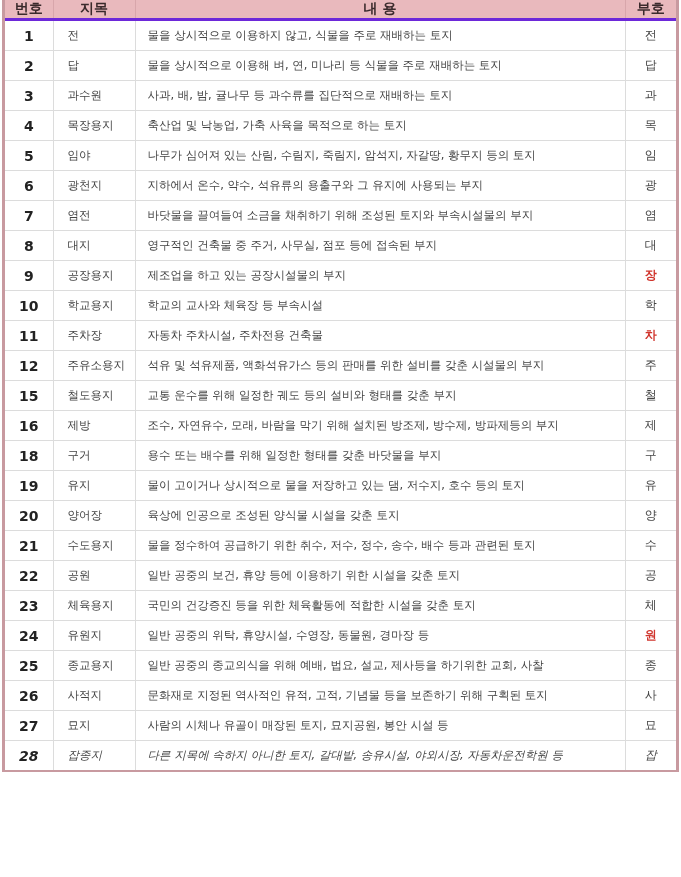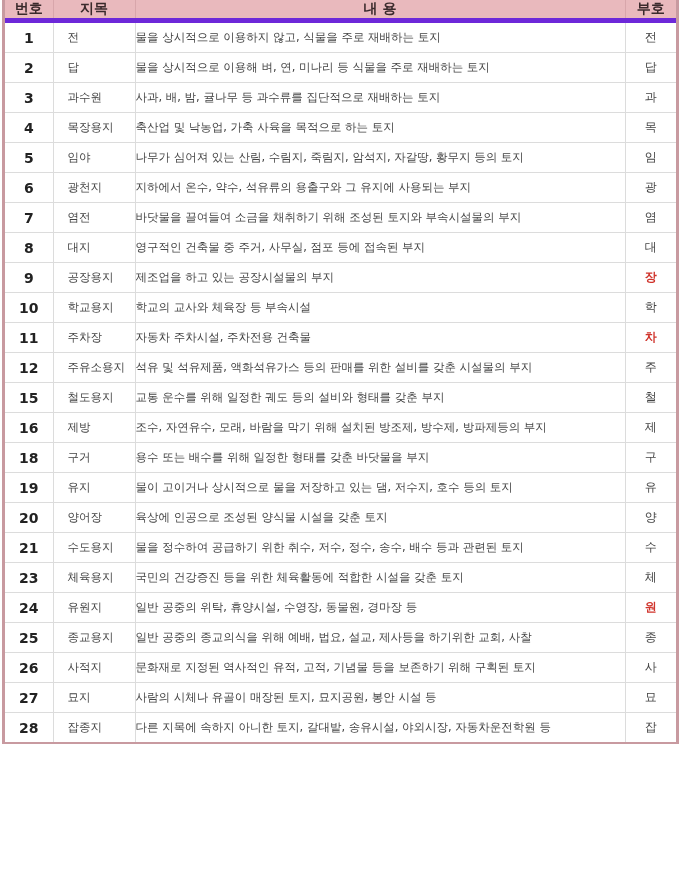--- a/index.html
+++ b/index.html
@@ -1,26 +1,26 @@
 <!DOCTYPE html>
 <html><head>
 <meta charset="utf-8">
 <style>
   html, body { margin: 0; padding: 0; background: #ffffff; }
   body { width: 681px; height: 877px; overflow: hidden; font-family: "DejaVu Sans", "Liberation Sans", sans-serif; }
   .wrap { position: relative; width: 677px; margin-left: 2px; border-left: 3px solid #c89aa0; border-right: 3px solid #c89aa0; border-bottom: 2px solid #c89aa0; box-sizing: border-box; }
   table { border-collapse: collapse; width: 100%; table-layout: fixed; }
-  th { background: #e9b9bd; color: #3a2a2c; font-weight: bold; font-size: 14px; height: 15px; border-right: 1px solid #d8a6ab; border-bottom: 5px solid #6d28d9; padding: 0; }
+  th { background: #e9b9bd; color: #3a2a2c; font-weight: bold; font-size: 14px; height: 15px; border-right: 1px solid #d8a6ab; border-bottom: 3px solid #6d28d9; padding: 0; }
   th:last-child { border-right: none; margin-left: 26px; }
   td { height: 29px; border-bottom: 1px solid #dcdcdc; border-right: 1px solid #dcdcdc; font-size: 11.5px; color: #333333; padding: 0; }
   td:last-child { border-right: none; }
-  tr:last-child td { border-bottom: none; }
+  tr:last-child td { border-bottom: none; font-style: italic; }
   td.num { text-align: center; font-weight: bold; font-size: 14px; color: #222222; }
   td.name { padding-left: 14px; color: #444444; }
-  td.desc { color: #444444; white-space: nowrap; overflow: hidden; margin-left: 39px; }
+  td.desc { padding-left: 12px; color: #444444; white-space: nowrap; overflow: hidden; margin-left: 39px; }
   td.code { text-align: center; color: #444444; font-size: 12px; }
   td.code.red { color: #d0342c; font-weight: bold; }
   col.c1 { width: 48px; } col.c2 { width: 82px; } col.c3 { width: 490px; } col.c4 { width: 51px; }
 </style>
 </head>
 <body>
 
 <div class="wrap">
   <table>
     <colgroup>
@@ -140,20 +140,26 @@
           <td class="desc">육상에 인공으로 조성된 양식물 시설을 갖춘 토지</td>
           <td class="code">양</td>
         </tr>
         <tr>
           <td class="num">21</td>
           <td class="name">수도용지</td>
           <td class="desc">물을 정수하여 공급하기 위한 취수, 저수, 정수, 송수, 배수 등과 관련된 토지</td>
           <td class="code">수</td>
         </tr>
         <tr>
+          <td class="num">22</td>
+          <td class="name">공원</td>
+          <td class="desc">일반 공중의 보건, 휴양 등에 이용하기 위한 시설을 갖춘 토지</td>
+          <td class="code">공</td>
+        </tr>
+        <tr>
           <td class="num">23</td>
           <td class="name">체육용지</td>
           <td class="desc">국민의 건강증진 등을 위한 체육활동에 적합한 시설을 갖춘 토지</td>
           <td class="code">체</td>
         </tr>
         <tr>
           <td class="num">24</td>
           <td class="name">유원지</td>
           <td class="desc">일반 공중의 위탁, 휴양시설, 수영장, 동물원, 경마장 등</td>
           <td class="code red">원</td>

